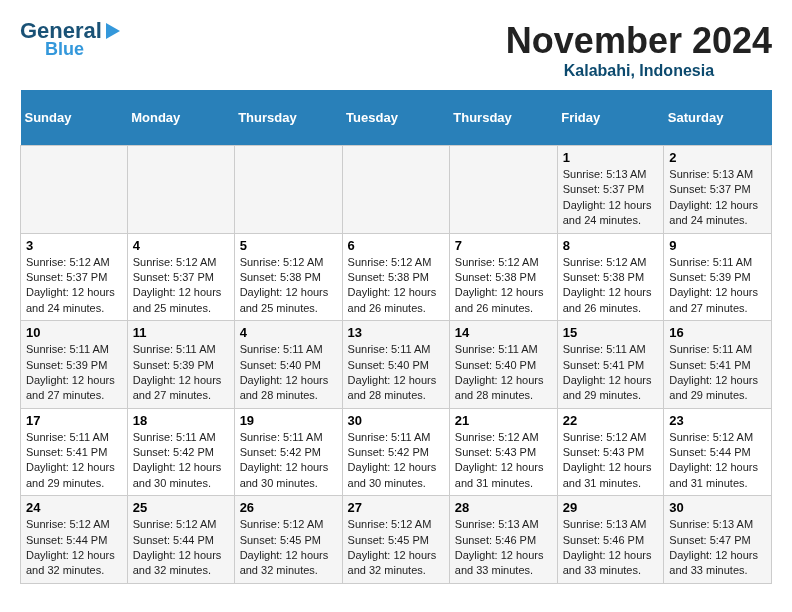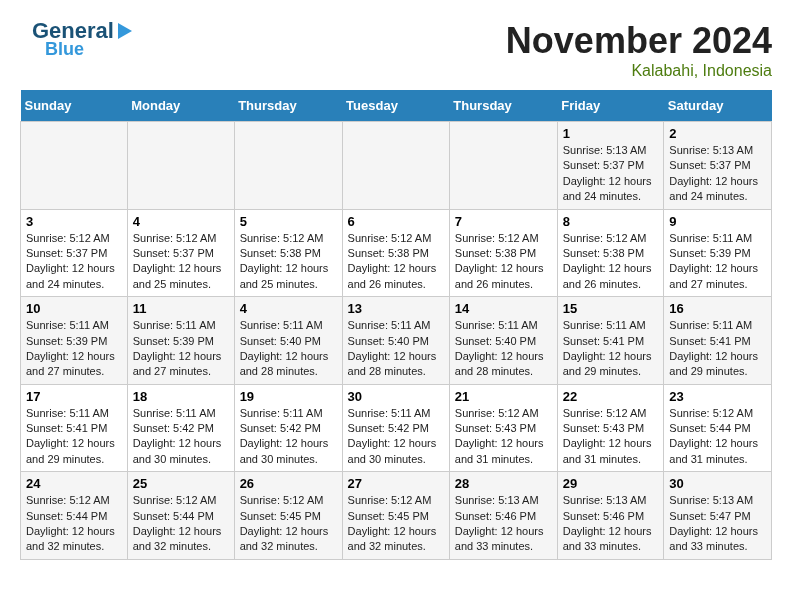--- a/index.html
+++ b/index.html
@@ -15,40 +15,41 @@
       justify-content: space-between;
       align-items: flex-start;
       margin-bottom: 10px;
     }
     .logo {
       display: flex;
       flex-direction: column;
       align-items: flex-start;
     }
     .title-block {
-      text-align: right;
+      text-align: center;
     }
     .month-title {
       font-size: 36px;
       font-weight: bold;
       color: #222;
     }
     .location {
       font-size: 16px;
-      color: #4d7c0f;
+      color: #0c4a6e;
+      font-weight: bold;
     }
     table {
       width: 100%;
       border-collapse: collapse;
       font-size: 11px;
     }
     thead tr th {
       background-color: #2980b9;
       color: #fff;
-      padding: 8px 4px;
+      padding: 20px 4px;
       text-align: left;
       font-size: 13px;
       font-weight: bold;
       margin-left: 21px;
     }
     tbody tr td {
       border: 1px solid #ccc;
       vertical-align: top;
       padding: 4px 5px;
       height: 80px;
@@ -75,21 +76,21 @@
       background-color: #f5f5f5;
     }
   </style>
 </head>
 <body>
 
 <div class="header">
   <div class="logo">
     <div style="display:flex;align-items:center;">
       <div style="font-size:22px;font-weight:bold;color:#1a5276;line-height:1;">
-        <span style="color:#1a5276;margin-left:12px;">General</span>
+        <span style="color:#1a5276;">General</span>
       </div>
       <div style="margin-left:4px;width:0;height:0;border-top:8px solid transparent;border-bottom:8px solid transparent;border-left:14px solid #3498db;"></div>
     </div>
     <div style="font-size:18px;font-weight:bold;color:#3498db;line-height:1;margin-top:-2px;margin-left:25px;">Blue</div>
   </div>
   <div class="title-block">
     <div class="month-title">November 2024</div>
     <div class="location">Kalabahi, Indonesia</div>
   </div>
 </div>

